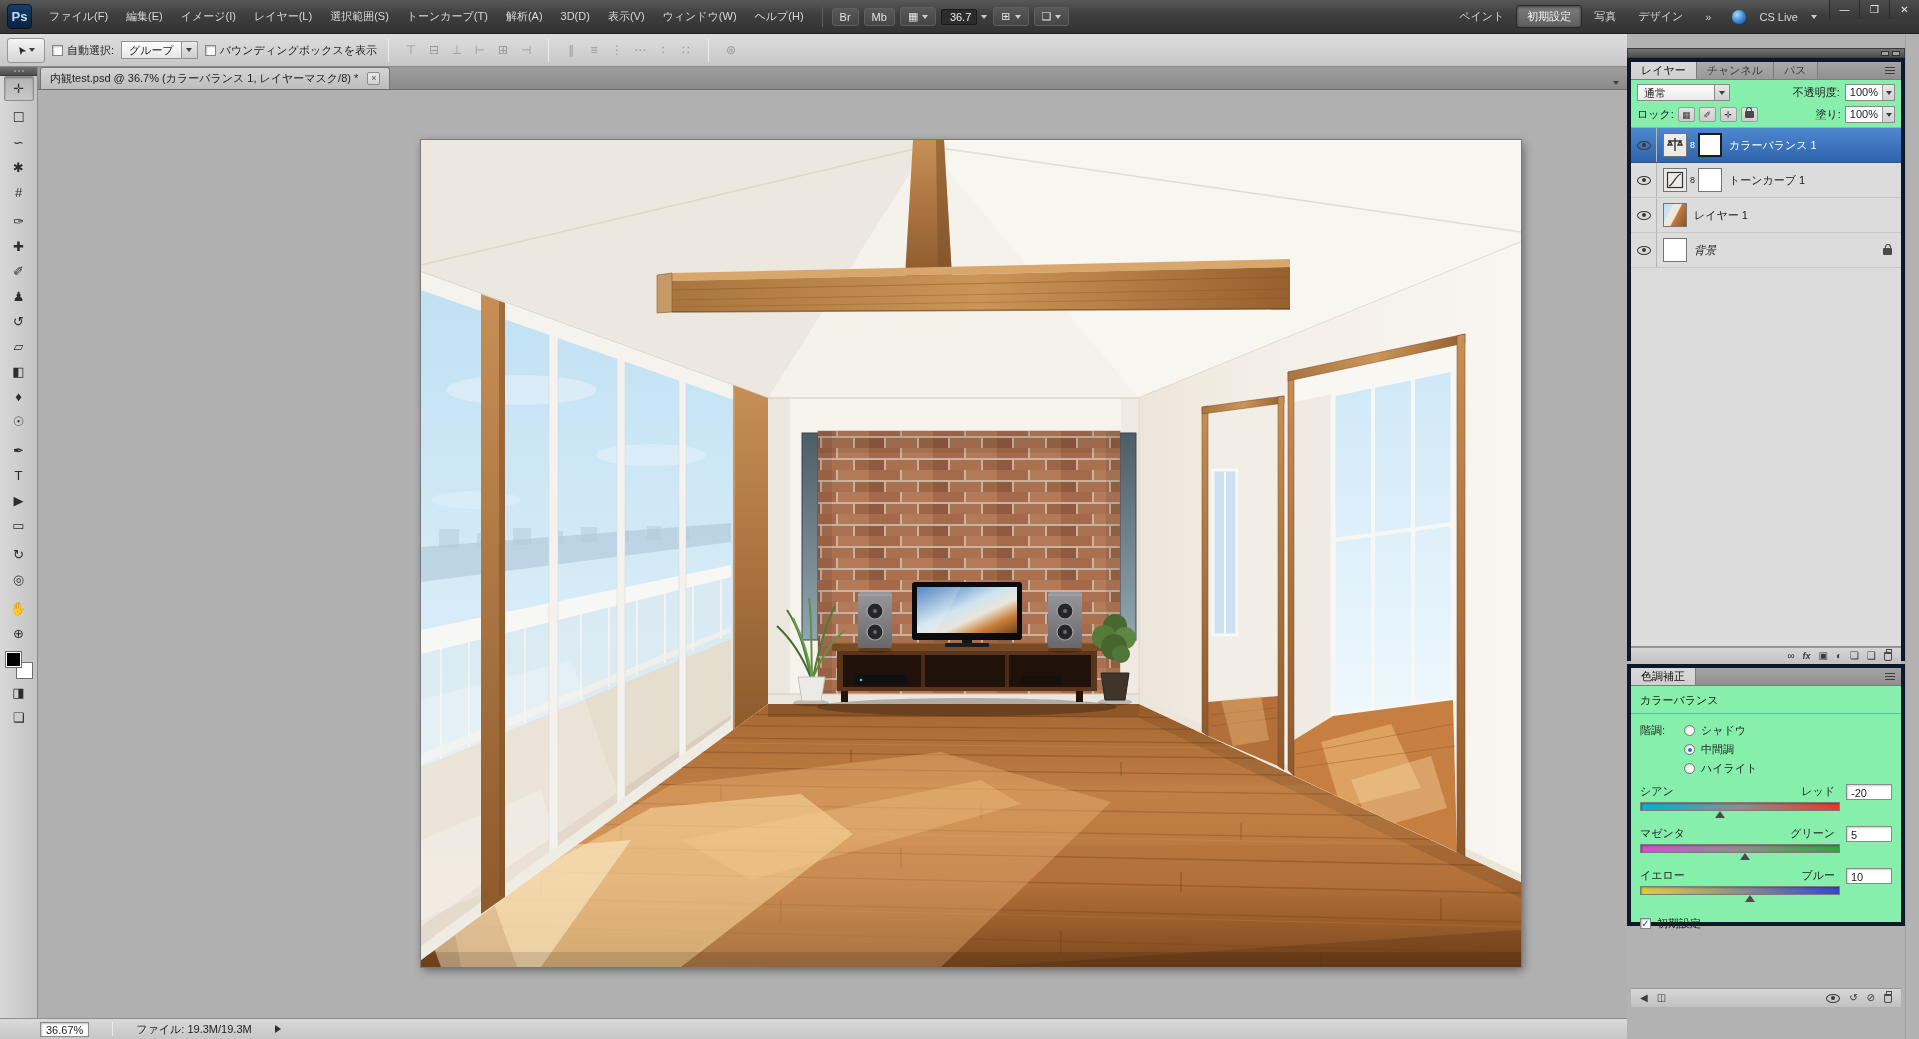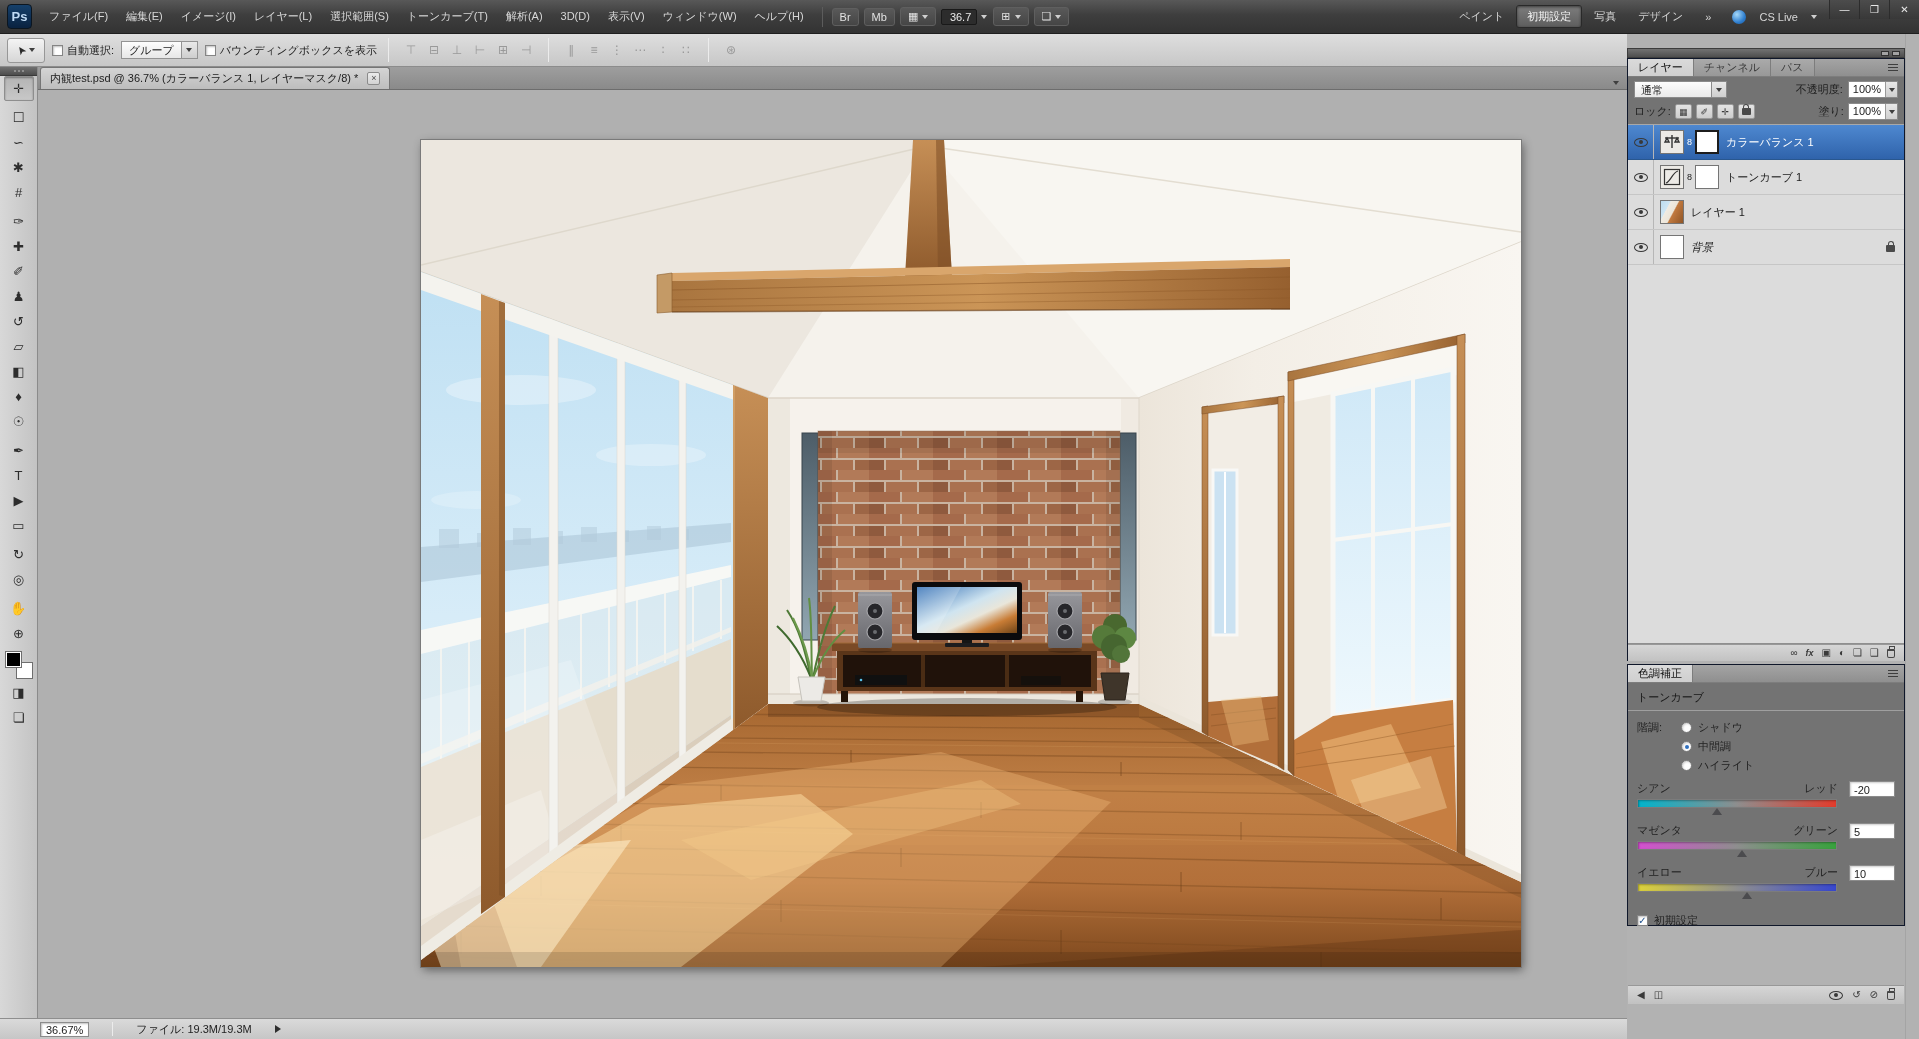--- a/index.html
+++ b/index.html
@@ -104,21 +104,21 @@
 
   
   #dock { position:absolute; top:34px; right:0; width:292px; bottom:0; background:#b2b2b2; }
   .dock-sliver { position:absolute; top:0; right:0; width:14px; bottom:0; background:#b2b2b2;
     border-left:1px solid #a4a4a4; }
   .dock-header { position:absolute; top:14px; left:0; width:278px; height:10px;
     background:linear-gradient(#727272,#4e4e4e); border:1px solid #3d3d3d;
     display:flex; justify-content:flex-end; align-items:center; gap:3px; padding-right:4px; }
   .hbtn { width:8px; height:5px; background:#a2a2a2; border:1px solid #303030; }
 
-  .panel { position:absolute; left:0; width:278px; border:1px solid #0f172a; background:#737373; }
+  .panel { position:absolute; left:0; width:278px; border:4px solid #0f172a; background:#86efac; }
   #layers-panel { top:24px; height:603px; }
   #adjust-panel { top:630px; height:262px; }
 
   .ptabs { height:18px; background:linear-gradient(#a4a4a4,#8f8f8f); display:flex; align-items:flex-end;
     border-bottom:1px solid #7d7d7d; }
   .ptab { height:17px; line-height:16px; padding:0 10px; border-right:1px solid #7d7d7d; color:#3a3a3a;
     background:linear-gradient(#aaa,#989898); white-space:nowrap; }
   .ptab.active { background:linear-gradient(#dadada,#cfcfcf); color:#101010; }
   .pmenu { margin-left:auto; display:flex; flex-direction:column; gap:2px; padding:0 6px 5px; }
   .pmenu i { display:block; width:10px; height:1px; background:#3e3e3e; }
@@ -754,21 +754,21 @@
     <div class="panel" id="adjust-panel">
       <div class="ptabs">
         <span class="ptab active">色調補正</span>
         <span class="pmenu">
             <i></i>
             <i></i>
             <i></i>
           </span>
       </div>
       <div class="adj-body">
-        <div class="adj-title">トーンカーブ</div>
+        <div class="adj-title">カラーバランス</div>
         <div class="hr"></div>
         <div class="tone-row">
           <span style="width:44px">階調:</span>
           <span class="radio"></span>
           <span>シャドウ</span>
         </div>
         <div class="tone-row">
           <span class="tone-spacer"></span>
           <span class="radio on"></span>
           <span>中間調</span>

